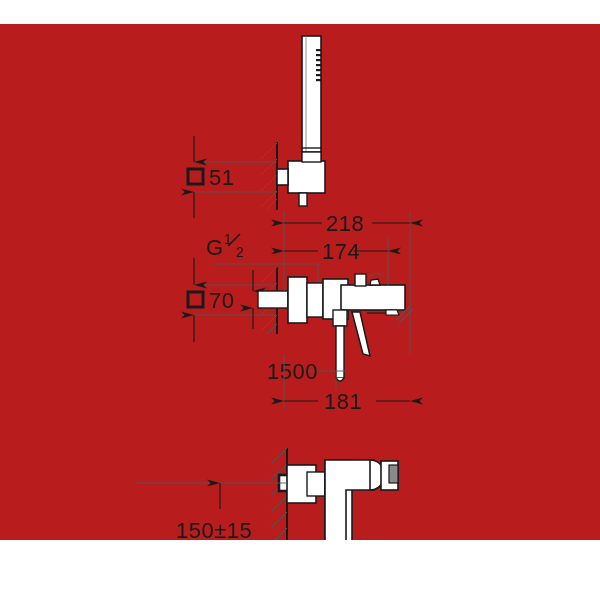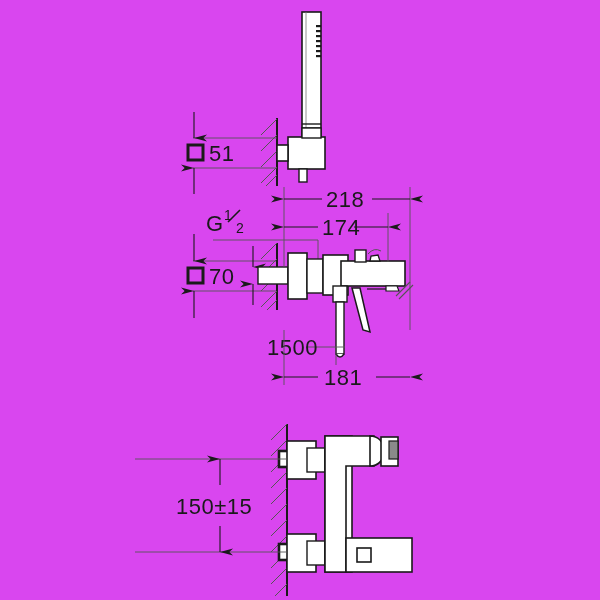--- a/index.html
+++ b/index.html
@@ -6,23 +6,24 @@
     margin: 0;
     padding: 0;
     background: #ffffff;
   }
   body {
     font-family: "Liberation Sans", sans-serif;
   }
   #stage {
     position: relative;
     width: 600px;
-    height: 600px;
-    background: #d946ef;
+    height: 516px;
+    background: #b91c1c;
     overflow: hidden;
+    margin-top: 24px;
   }
   #stage svg {
     display: block;
   }
   .dim-text {
     font-family: "Liberation Sans", sans-serif;
     font-size: 22px;
     fill: #1a1a1a;
     letter-spacing: 0.5px;
   }

